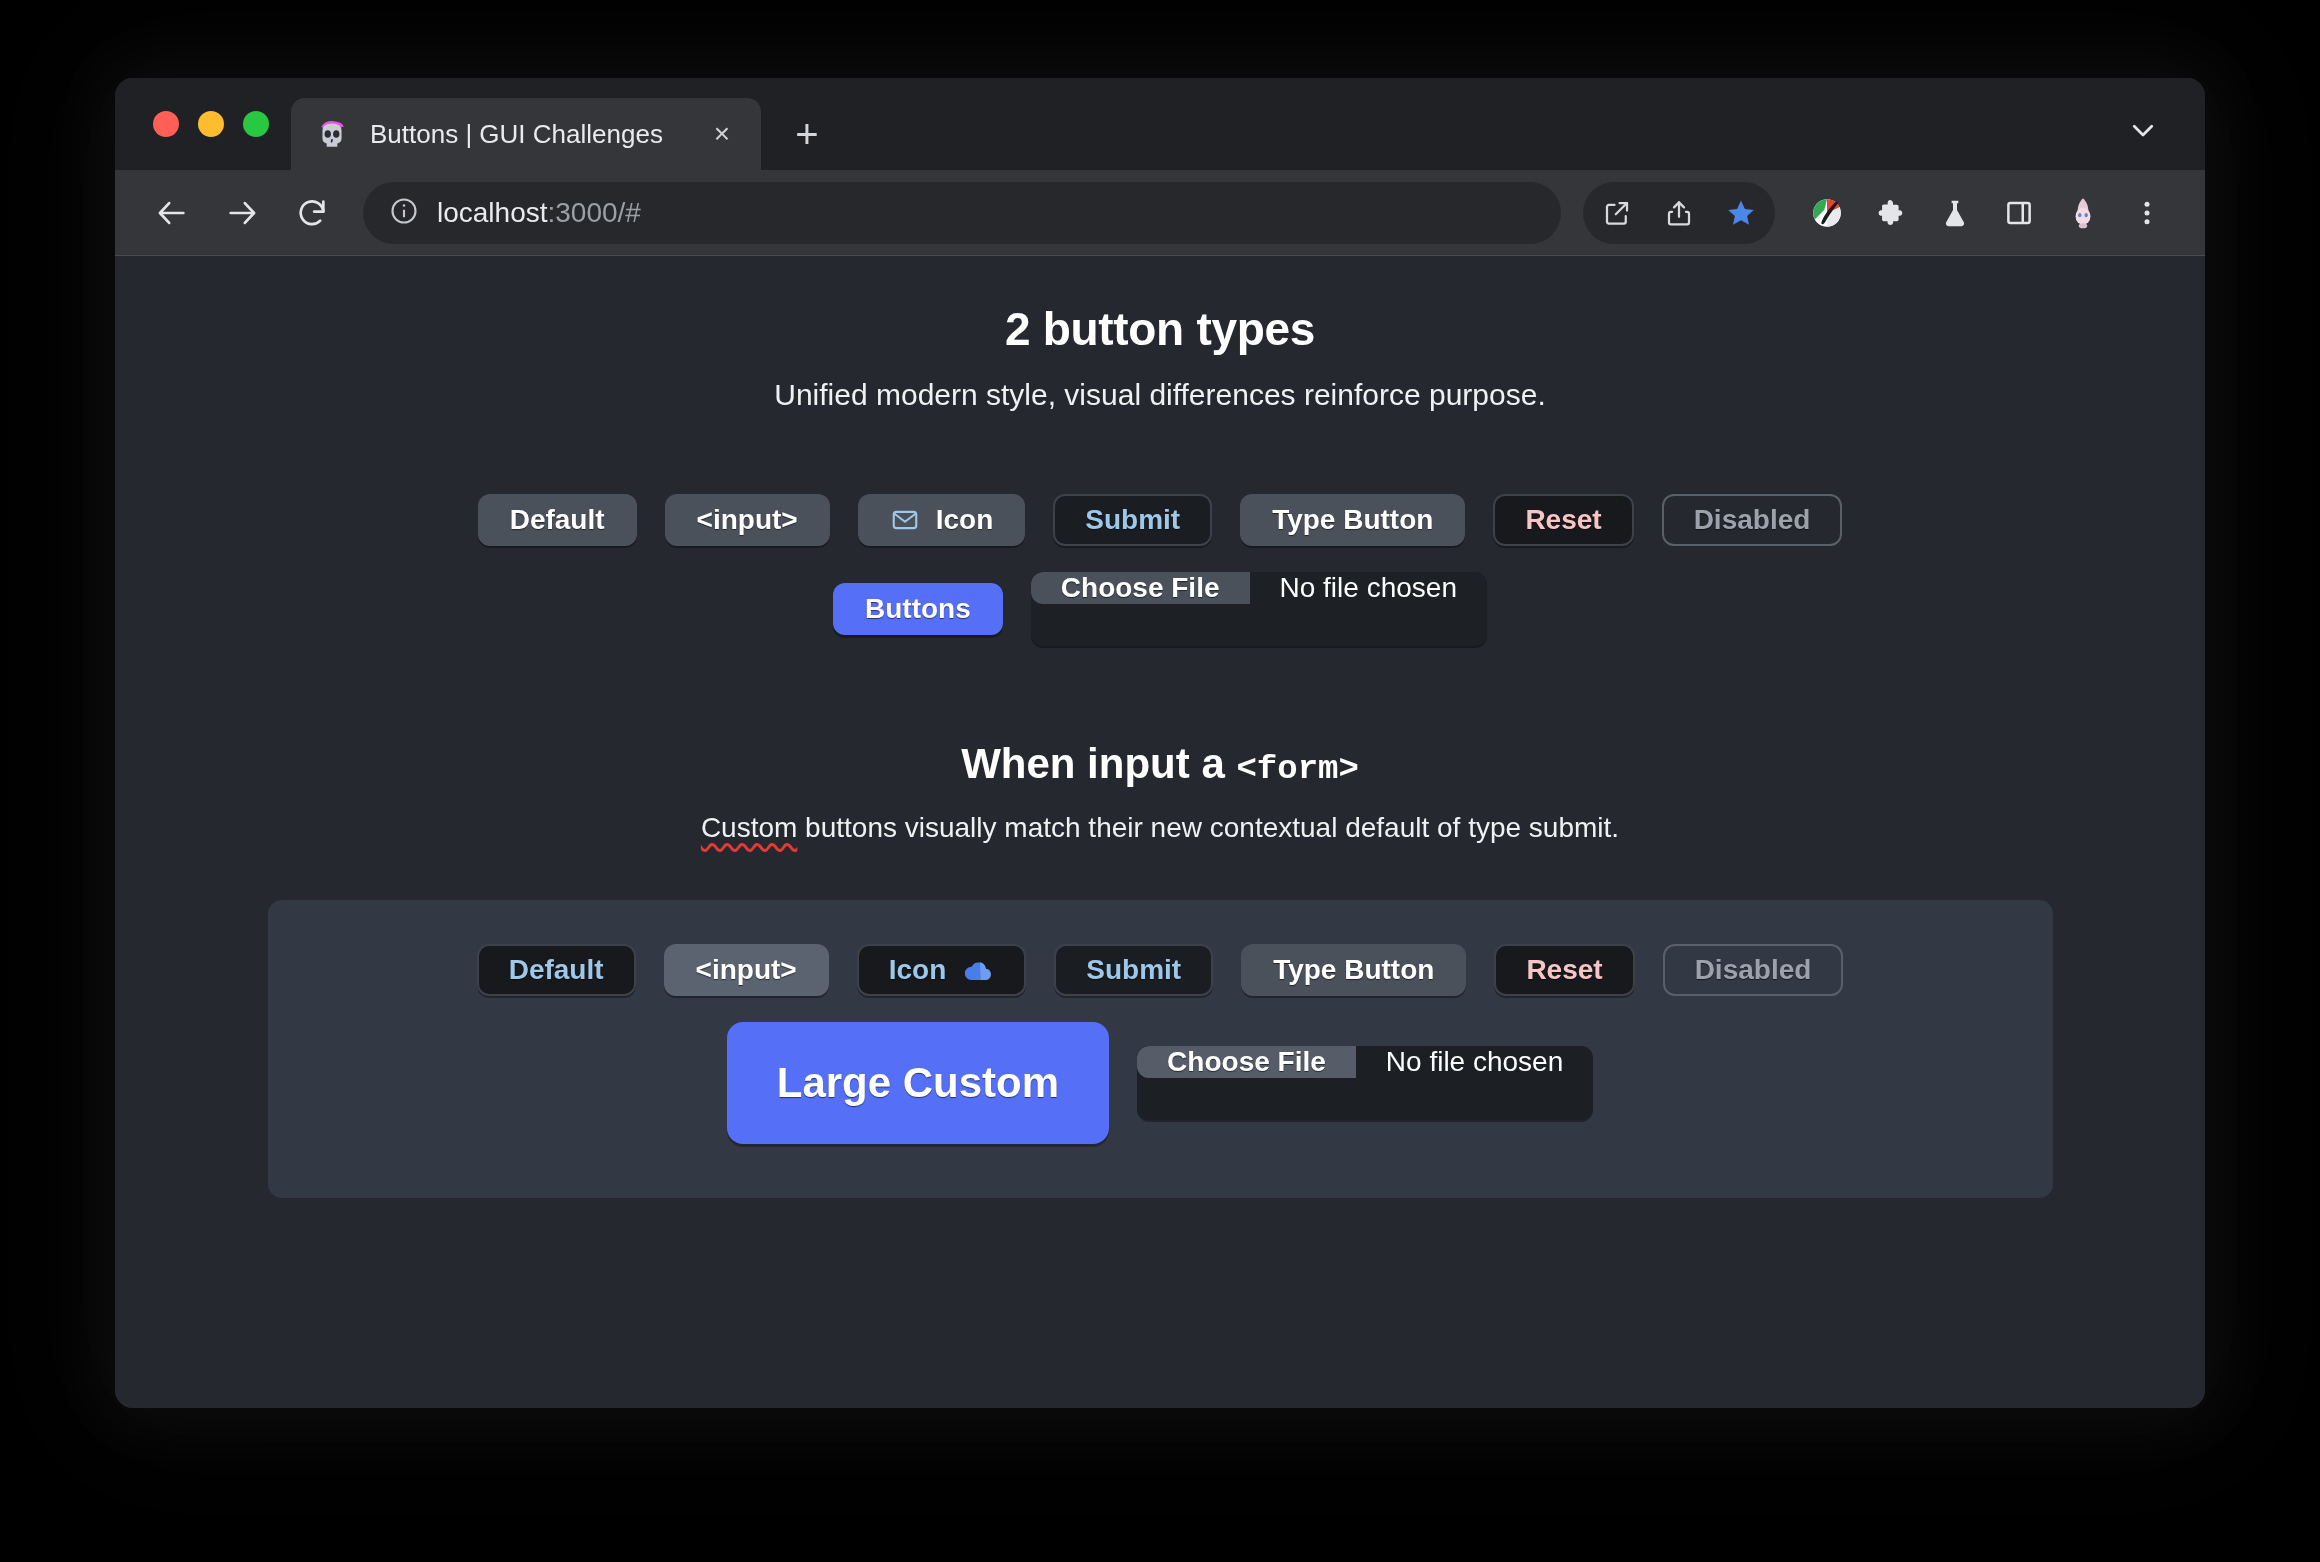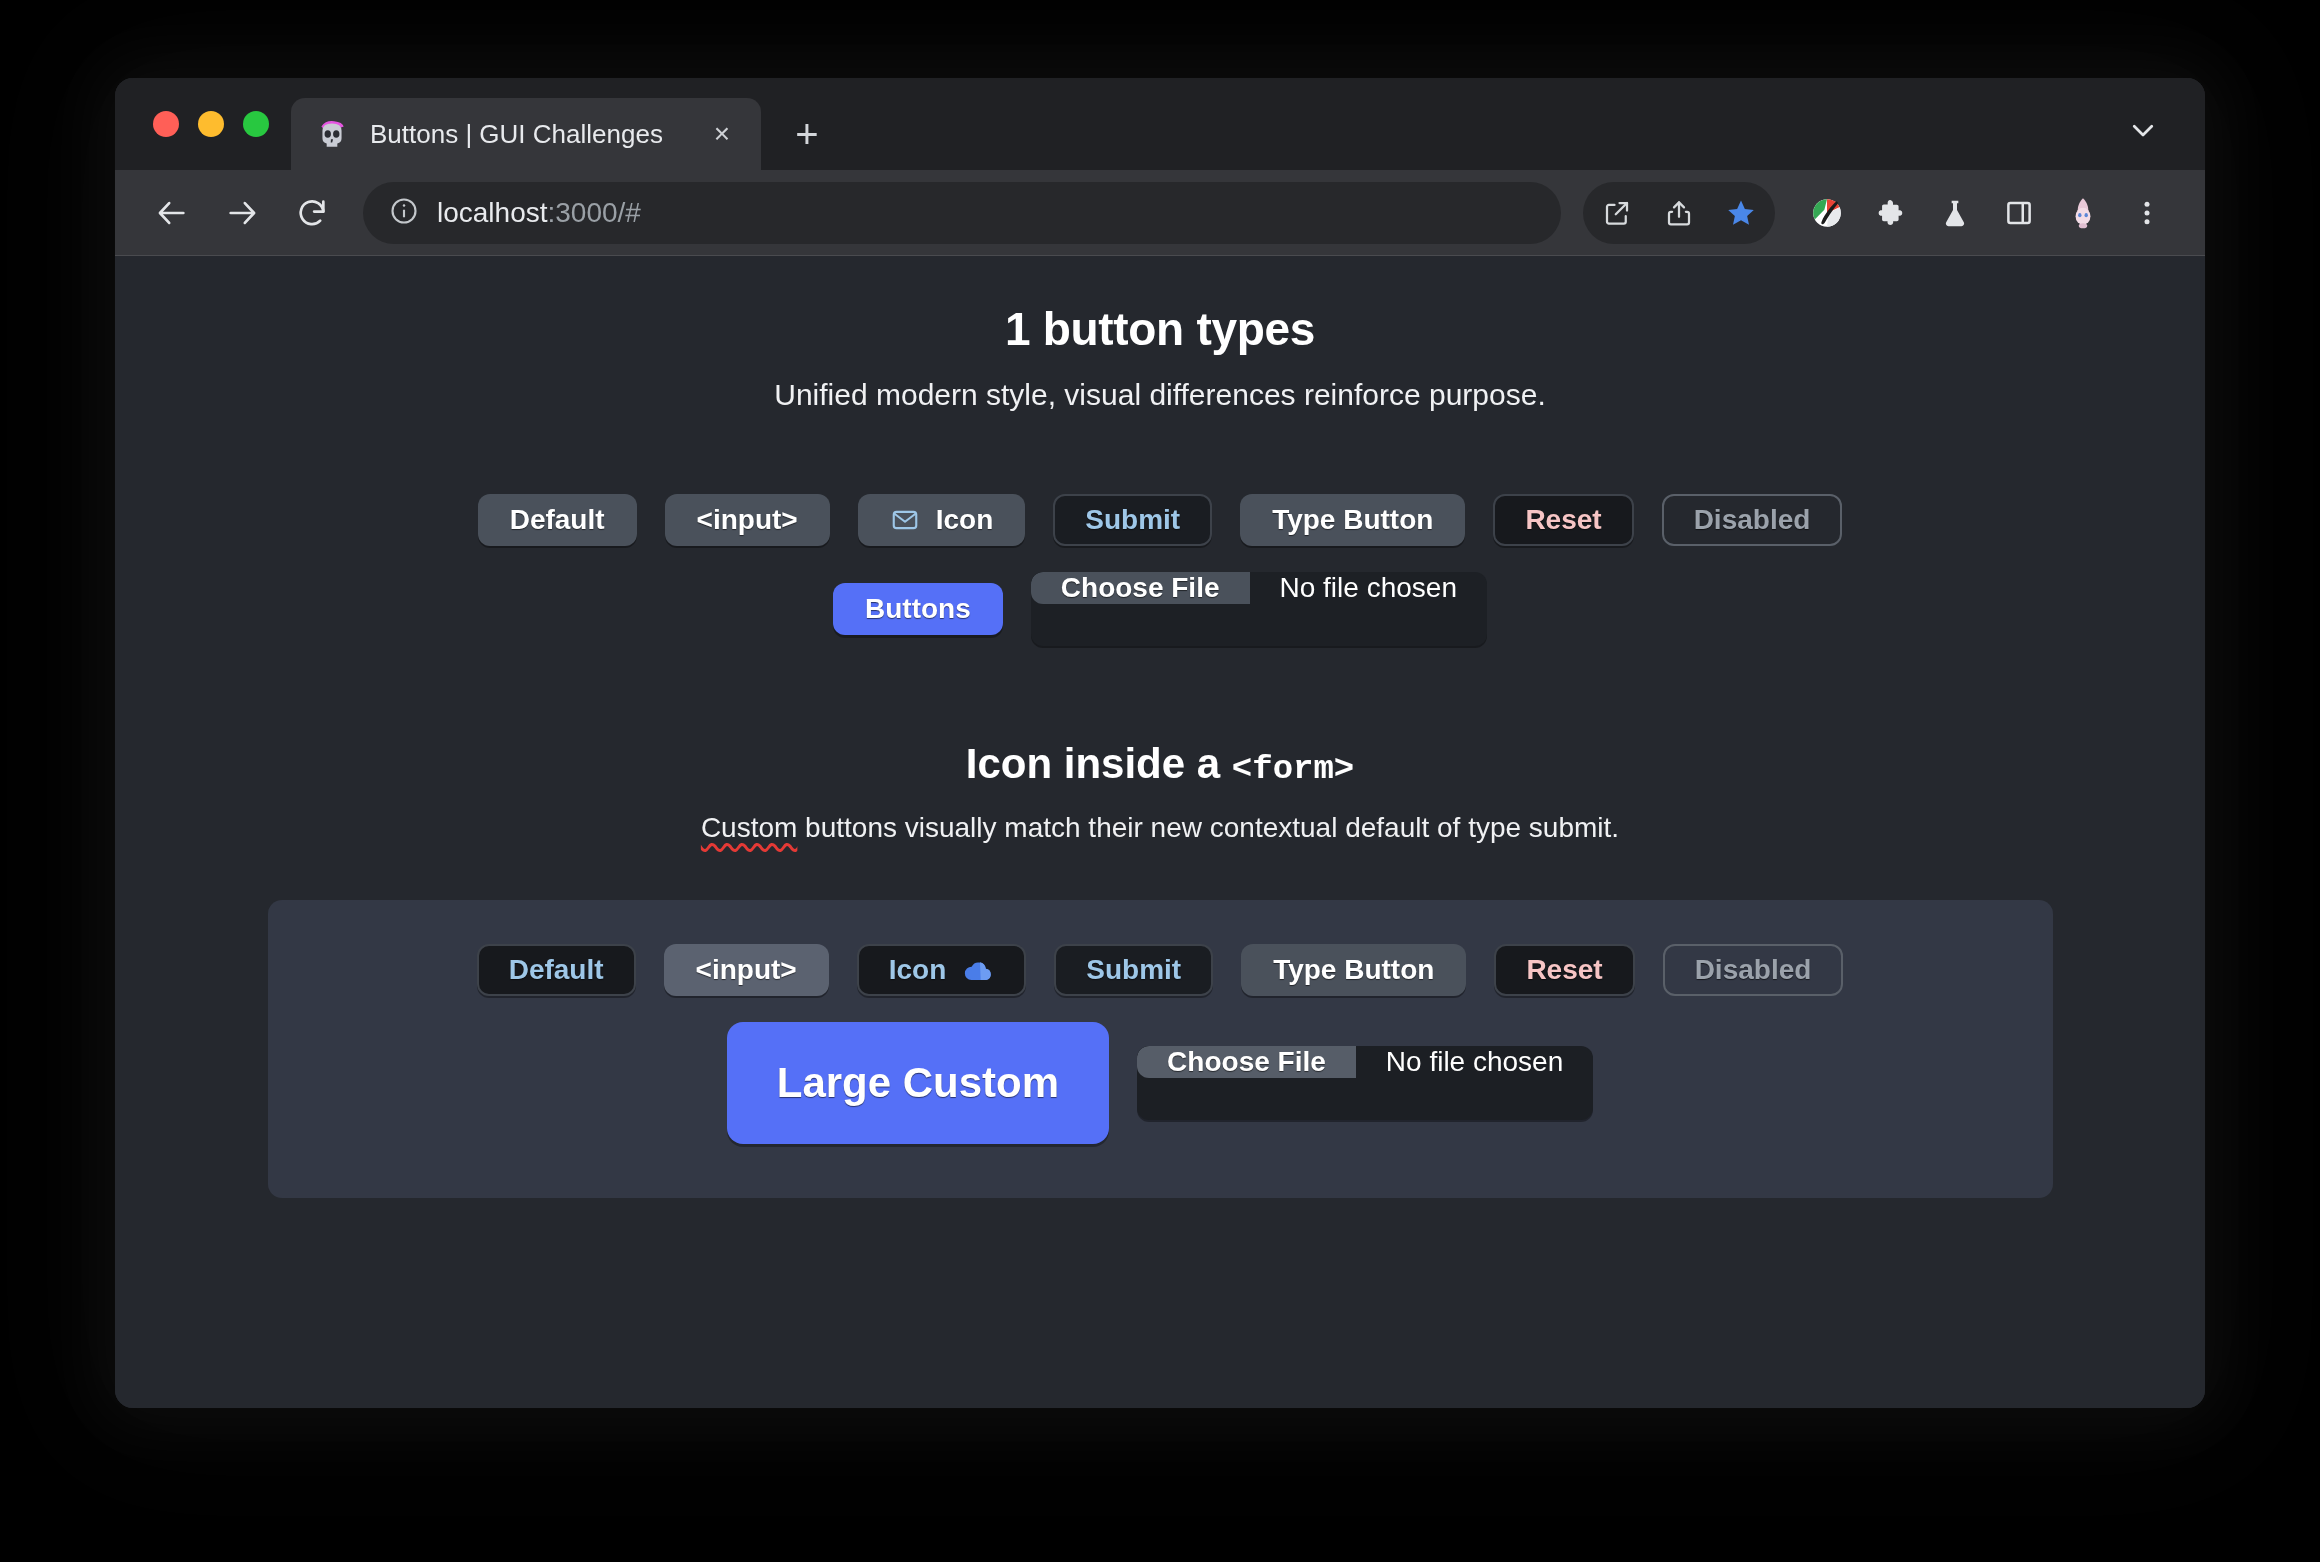--- a/index.html
+++ b/index.html
@@ -396,21 +396,21 @@
       <svg width="26" height="30" viewBox="0 0 8 24" fill="#e3e5e8">
           <circle cx="4" cy="5" r="2"></circle>
           <circle cx="4" cy="12" r="2"></circle>
           <circle cx="4" cy="19" r="2"></circle>
         </svg>
     </div>
   </div>
 
   <div id="page">
 
-    <h1 class="page-title">1 button types</h1>
+    <h1 class="page-title">2 button types</h1>
     <p class="page-sub">Unified modern style, visual differences reinforce purpose.</p>
 
     <div class="btn-row" id="row1">
       <button class="btn">
         <span>Default</span>
       </button>
       <button class="btn">
         <span>&lt;input&gt;</span>
       </button>
       <button class="btn">
@@ -439,21 +439,21 @@
     <div class="btn-row" id="row2">
       <button class="btn custom">
         <span>Buttons</span>
       </button>
       <div class="file-input">
         <span class="file-btn">Choose File</span>
         <span class="file-label">No file chosen</span>
       </div>
     </div>
 
-    <h2 class="section-title"><span>Icon inside a </span><code>&lt;form&gt;</code></h2>
+    <h2 class="section-title"><span>When input a </span><code>&lt;form&gt;</code></h2>
     <p class="section-sub"><span class="misspelled">Custom</span><span> buttons visually match their new contextual default of type submit.</span></p>
 
     <div id="form-panel">
       <div class="btn-row" id="form-row1">
         <button class="btn form-default">
           <span>Default</span>
         </button>
         <button class="btn form-input">
           <span>&lt;input&gt;</span>
         </button>

